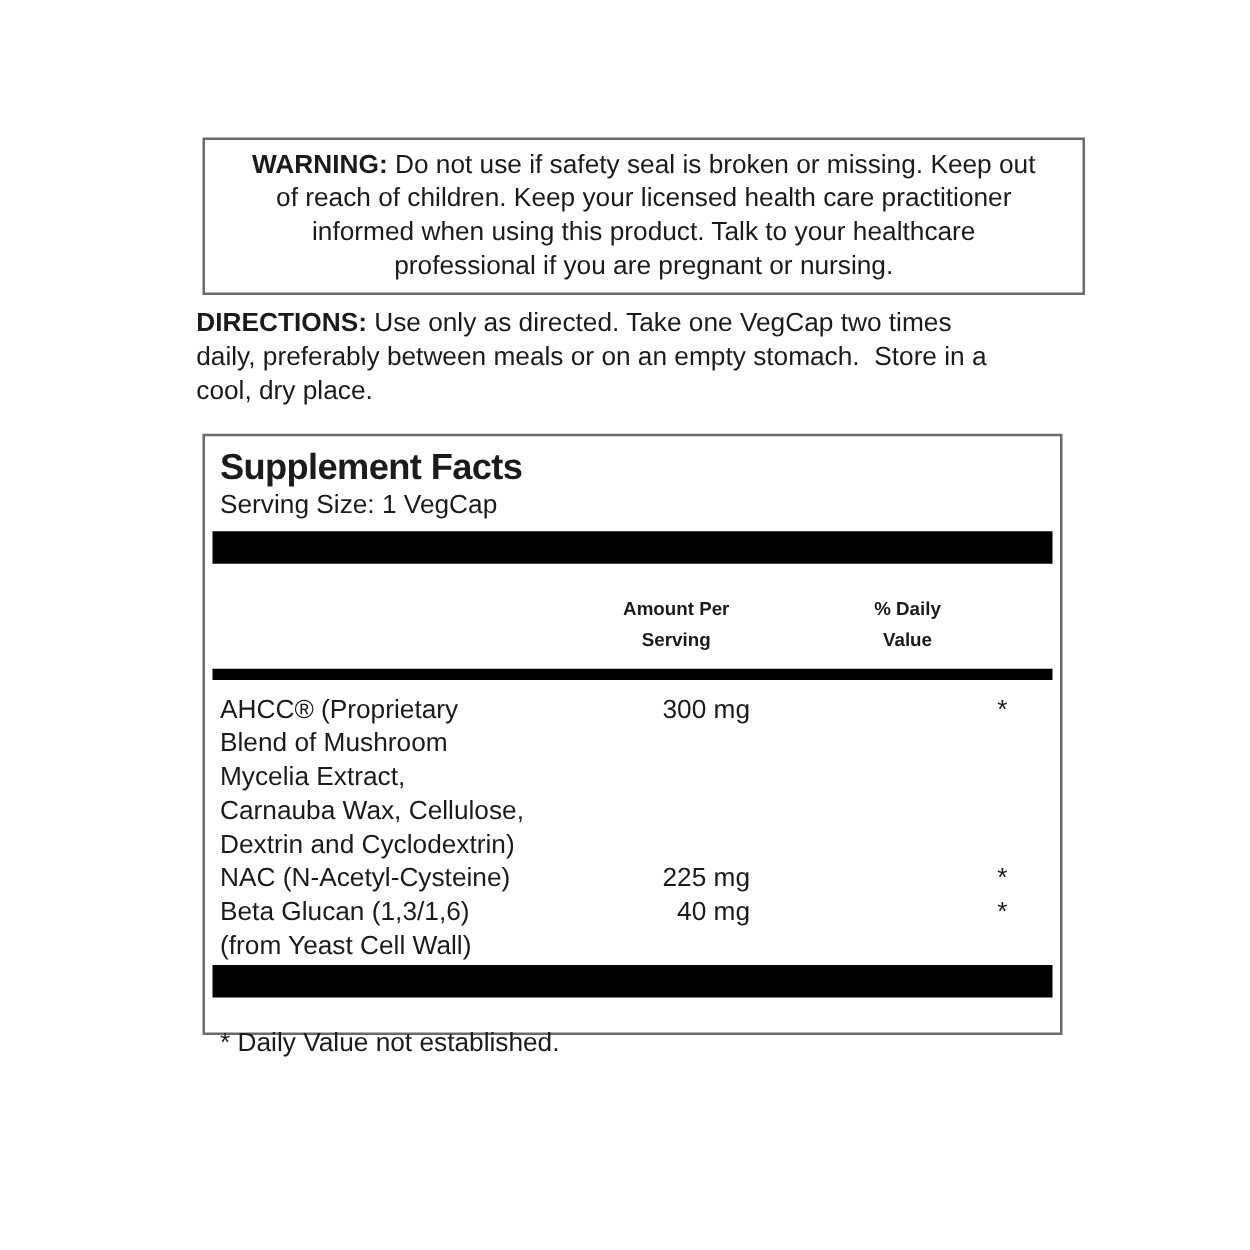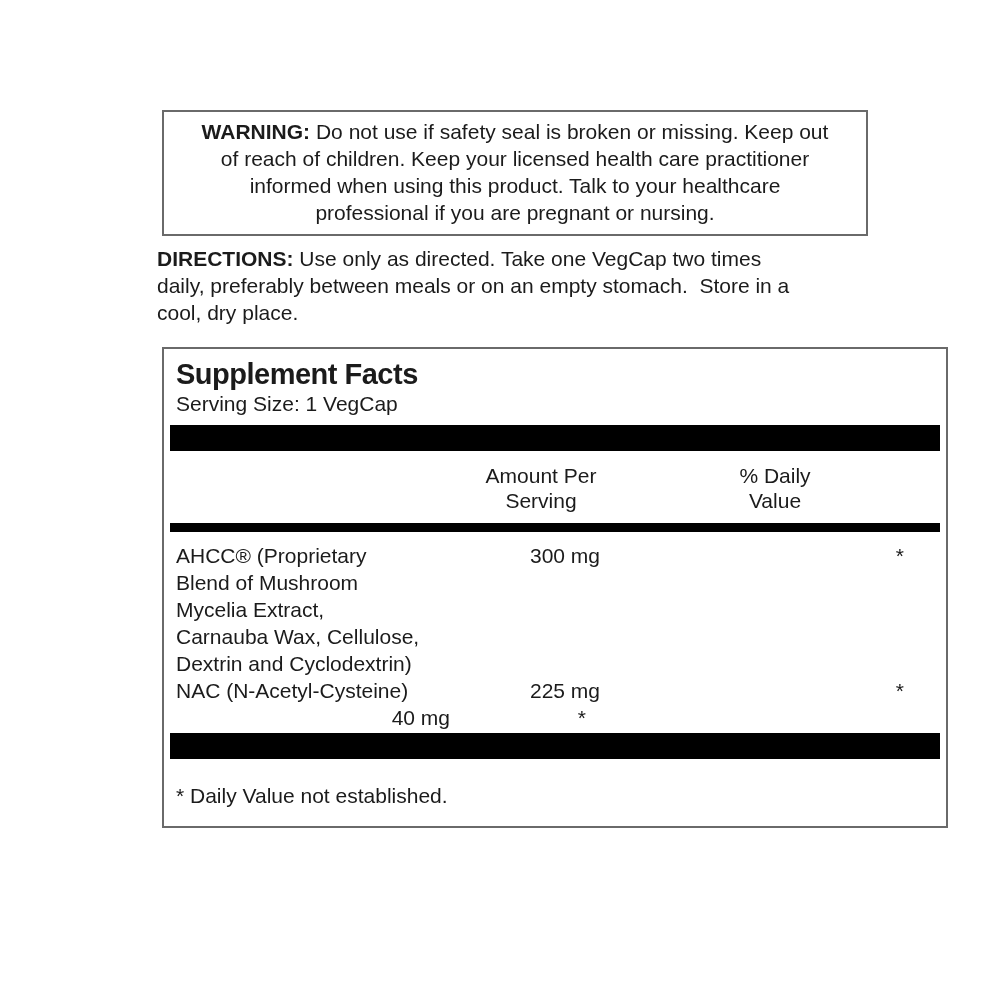--- a/index.html
+++ b/index.html
@@ -18,33 +18,33 @@
   .para{font-size:21px;line-height:27px;white-space:pre-wrap;}
   .para b{font-weight:bold;}
 
   .warning-box{
     position:absolute;left:162px;top:110px;width:706px;box-sizing:border-box;
     border:2px solid var(--border);padding:6px 10px 8px 10px;text-align:center;
   }
   .directions{position:absolute;left:157px;top:245px;width:700px;}
 
   .facts-box{
-    position:absolute;left:162px;top:347px;width:786px;height:481px;box-sizing:border-box;
+    position:absolute;left:162px;top:347px;width:688px;height:481px;box-sizing:border-box;
     border:2px solid var(--border);padding:8px 12px;
   }
   .facts-title{font-size:29px;line-height:34px;font-weight:bold;letter-spacing:-0.5px;}
   .serving{font-size:21px;line-height:26px;}
   .bar{background:var(--bar);margin-left:-6px;margin-right:-6px;}
   .bar-thick{height:26px;}
   .bar-top{margin-top:8px;}
   .bar-header{height:9px;margin-top:10px;}
   .bar-bottom{margin-top:2px;}
 
   .facts-grid{display:grid;grid-template-columns:290px 150px 1fr;}
-  .facts-header{margin-top:12px;font-size:21px;line-height:25px;font-weight:normal;}
+  .facts-header{margin-top:24px;font-size:15px;line-height:25px;font-weight:bold;}
   .hdr{white-space:pre-line;text-align:center;}
 
   .facts-rows{margin-top:10px;font-size:21px;line-height:27px;}
   .cell-name{white-space:pre-line;}
   .cell-amount{text-align:right;padding-right:16px;}
   .cell-dv{text-align:right;padding-right:30px;}
 
   .footnote{margin-top:24px;font-size:21px;line-height:26px;}
 
   .other{position:absolute;left:157px;top:836px;width:700px;}
@@ -90,20 +90,22 @@
     <div class="cell-dv">*</div>
   </div>
 
   <div class="facts-grid ingredient-row">
     <div class="cell-name">NAC (N-Acetyl-Cysteine)</div>
     <div class="cell-amount">225 mg</div>
     <div class="cell-dv">*</div>
   </div>
 
   <div class="facts-grid ingredient-row">
+    <div class="cell-name">Beta Glucan (1,3/1,6)
+(from Yeast Cell Wall)</div>
     <div class="cell-amount">40 mg</div>
     <div class="cell-dv">*</div>
   </div>
 </div>
 
     <div class="bar bar-thick bar-bottom"></div>
 
     <div class="footnote">* Daily Value not established.</div>
   </div>
 

